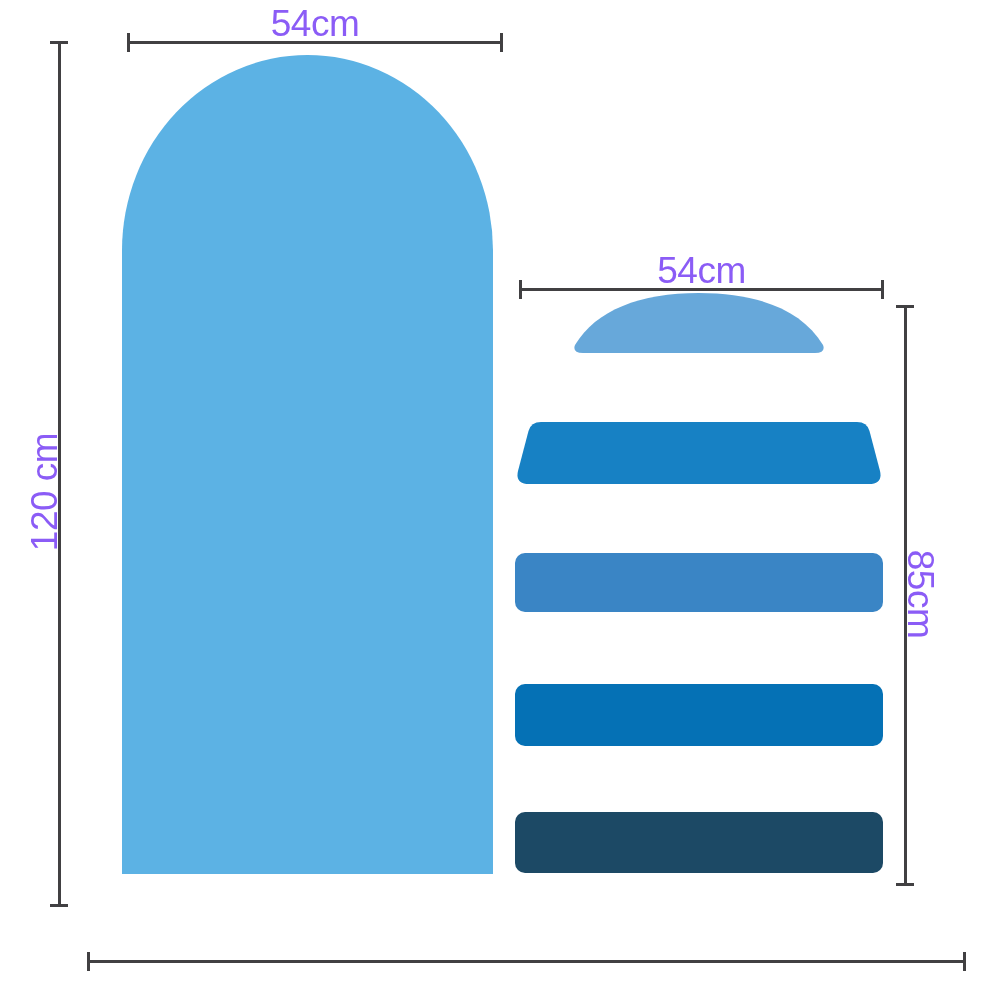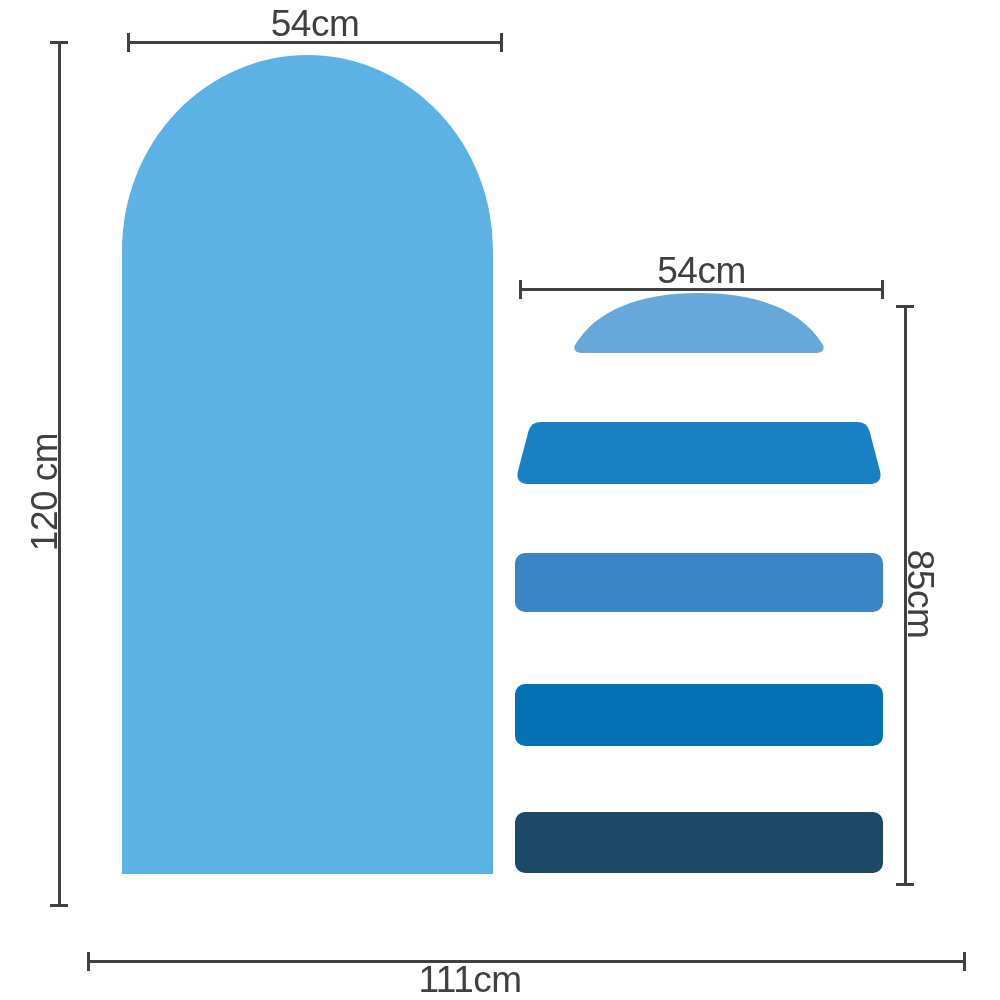--- a/index.html
+++ b/index.html
@@ -38,21 +38,21 @@
   #dome-svg      { left: 568px; top: 292px; }
   #trapezoid-svg { left: 515px; top: 422px; }
   .bar { left: 515px; width: 368px; border-radius: 10px; }
   #bar-second { top: 553px; height: 59px; }
   #bar-third  { top: 684px; height: 62px; }
   #bar-bottom { top: 812px; height: 61px; }
 </style>
 </head>
 <body>
 
-<div id="diagram" aria-label="111cm" style="color: #404040;">
+<div id="diagram" aria-label="111cm" style="color: #8b5cf6;">
 
   <div id="arch" class="abs" style="background: rgb(92, 178, 228);"></div>
 
   <svg id="dome-svg" class="abs" width="262" height="62" viewBox="0 0 262 62">
     <path d="M 15,61 Q 4,61 7,53 C 28,18 72,1 131,1 C 190,1 234,18 255,53 Q 258,61 247,61 Z" style="fill: rgb(103, 168, 218);"></path>
   </svg>
 
   <svg id="trapezoid-svg" class="abs" width="368" height="62" viewBox="0 0 368 62">
     <path d="M 26,0 L 342,0 Q 352,0 354.5,9 L 365,49 Q 368,62 354,62 L 14,62 Q 0,62 3,49 L 13.5,9 Q 16,0 26,0 Z" style="fill: rgb(23, 129, 196);"></path>
   </svg>
@@ -77,15 +77,14 @@
   <div class="dim-label" style="left:520px; top:251px; width:363px;">54cm</div>
 
   <div class="abs line-v" style="left: 904px; top: 306px; height: 579px; background: rgb(65, 64, 66);"></div>
   <div class="abs cap-h" style="left: 896px; top: 305px; background: rgb(65, 64, 66);"></div>
   <div class="abs cap-h" style="left: 896px; top: 883px; background: rgb(65, 64, 66);"></div>
   <div class="dim-label rot-cw" style="left:810px; top:574px; width:220px;">85cm</div>
 
   <div class="abs line-h" style="left: 88px; top: 960px; width: 877px; background: rgb(65, 64, 66);"></div>
   <div class="abs tick-v" style="left: 87px; top: 952px; background: rgb(65, 64, 66);"></div>
   <div class="abs tick-v" style="left: 963px; top: 952px; background: rgb(65, 64, 66);"></div>
-  <div class="dim-label" style="left:320px; top:960px; width:300px;">111cm</div>
 
 </div>
 
 </body></html>

